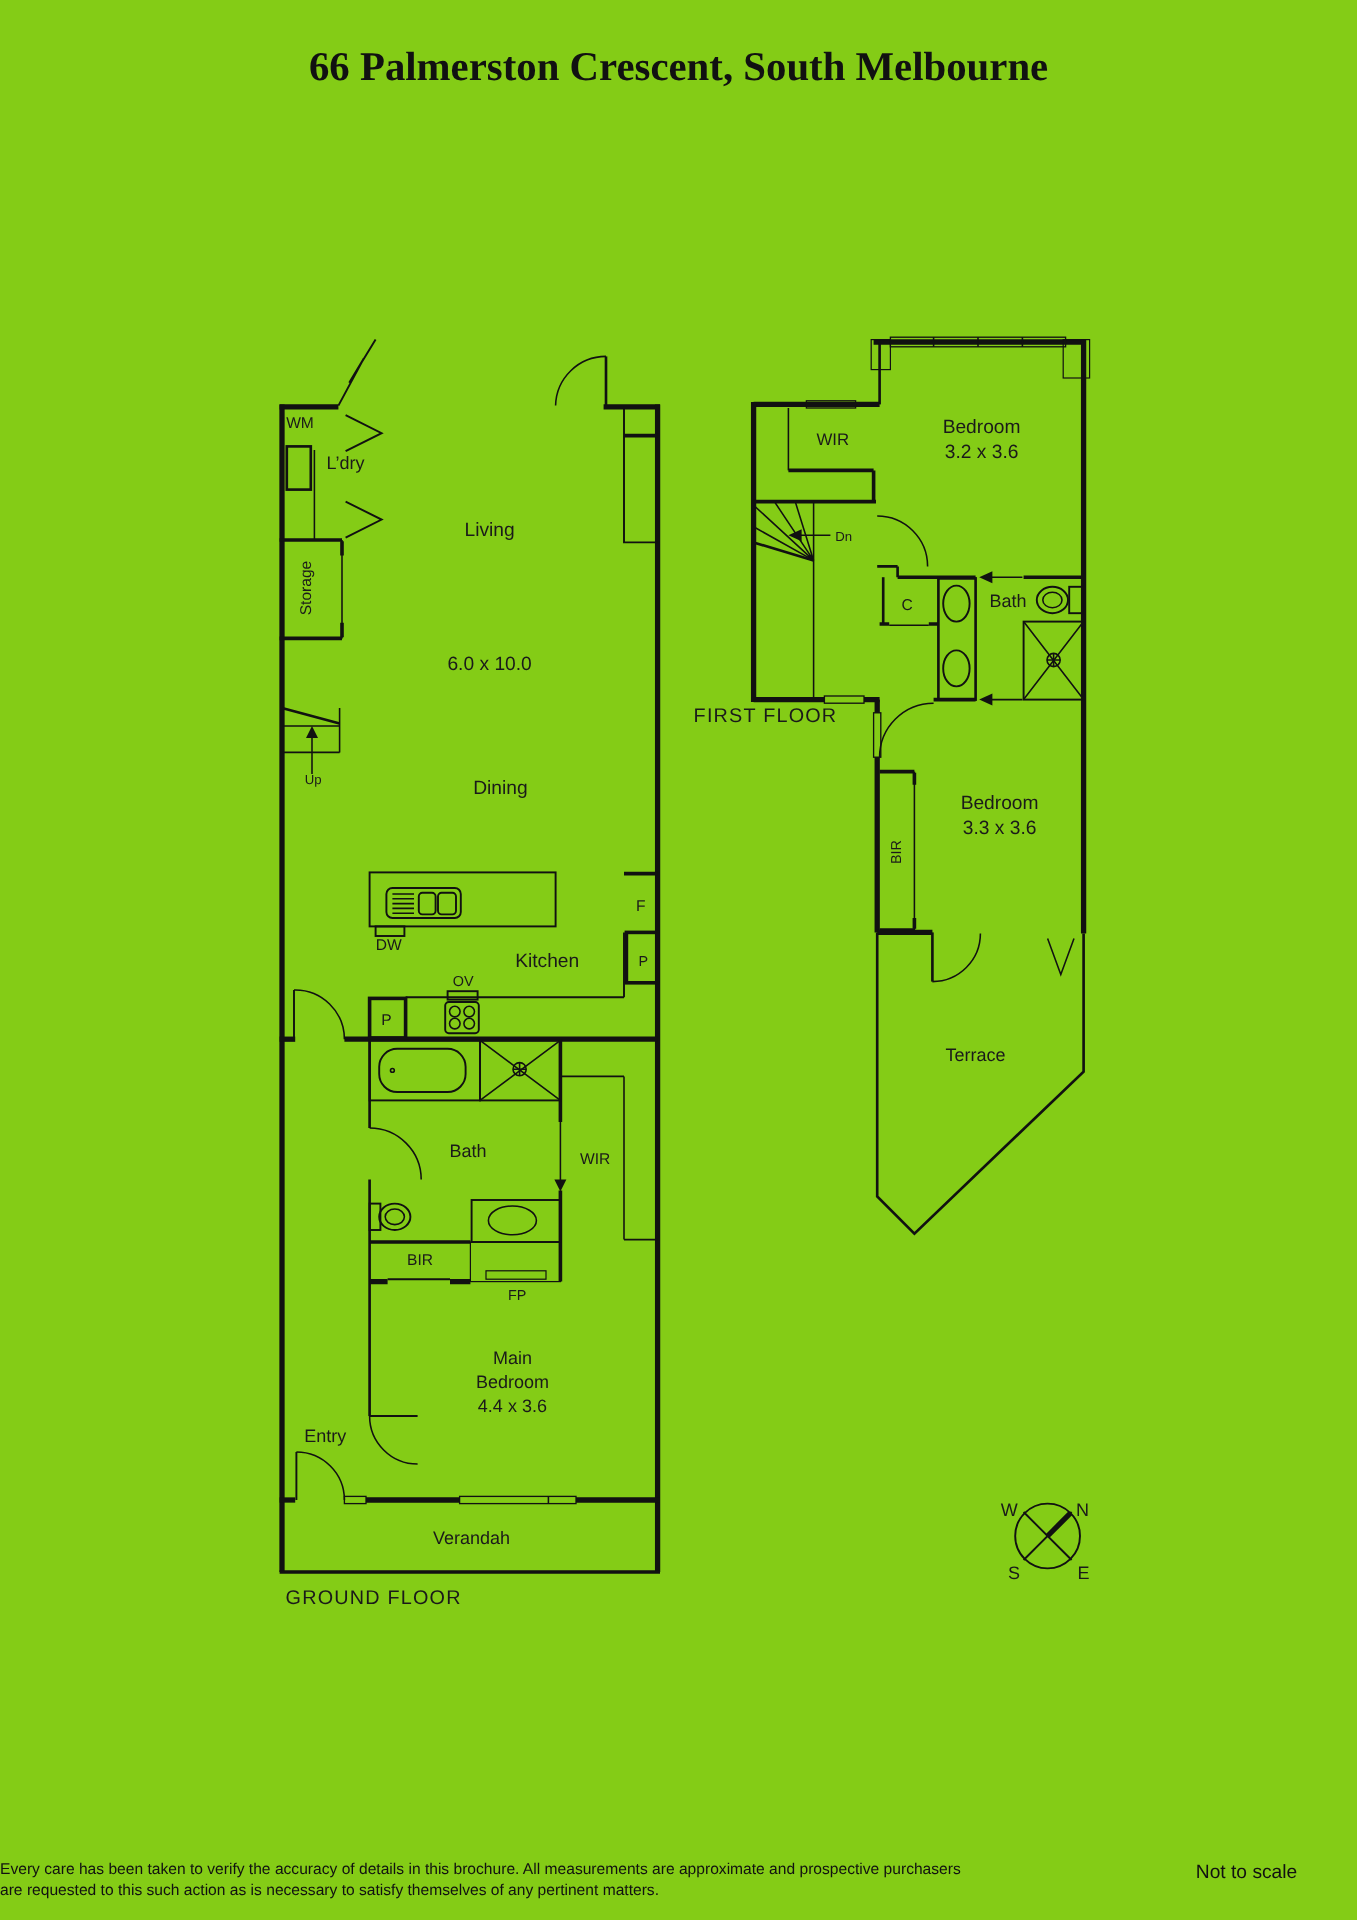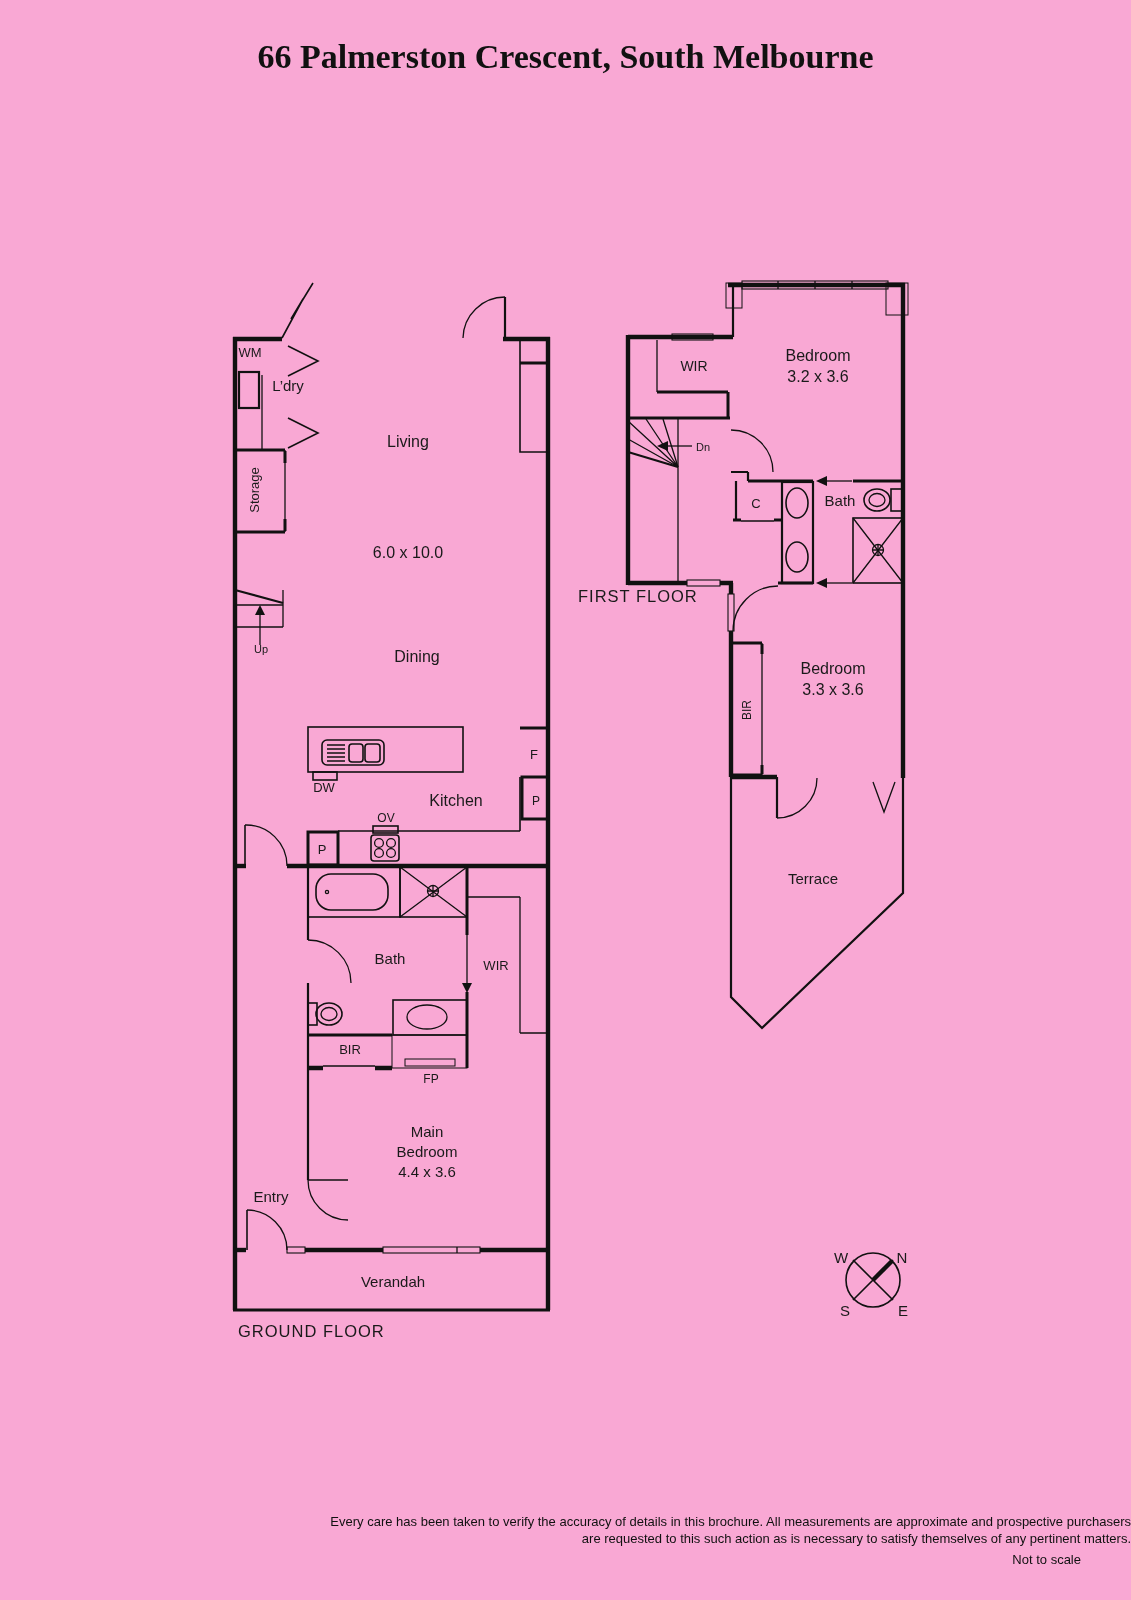--- a/index.html
+++ b/index.html
@@ -1,39 +1,39 @@
 <!DOCTYPE html>
 <html><head>
 <meta charset="utf-8">
 <style>
   html,body{margin:0;padding:0;background:#fff;}
-  #page{position:relative;width:1131px;height:1600px;background:#f9a8d4;overflow:hidden;
+  #page{position:relative;width:1131px;height:1600px;background:#84cc16;overflow:hidden;
         font-family:"Liberation Sans",sans-serif;color:#1a1a1a;}
   #title{position:absolute;top:38px;left:0;width:100%;text-align:center;margin:0;
          font-family:"Liberation Serif",serif;font-weight:700;font-size:34px;color:#111;}
   #plan-svg{position:absolute;left:0;top:0;width:1131px;height:1600px;}
   #plan-svg path,#plan-svg line,#plan-svg rect,#plan-svg circle,#plan-svg ellipse,#plan-svg polyline{
       fill:none;stroke:#111;}
   .w1{stroke-width:1.3}
   .w15{stroke-width:1.6}
   .w2{stroke-width:2.2}
   .w3{stroke-width:3}
   .w4{stroke-width:4.4}
   .blk{fill:#111;stroke:none}
   .wht{fill:#fff;stroke:none}
   .win{fill:#c9c9c9;stroke:#111;stroke-width:1.1}
   .ah{fill:#111;stroke:none}
   #plan-svg text{fill:#1a1a1a;stroke:none;font-family:"Liberation Sans",sans-serif;}
   .t16{font-size:16px}.t15{font-size:15px}.t14{font-size:14px}.t13{font-size:13px}
   .t12{font-size:12px}.t11{font-size:11px}
   .floorlbl{font-size:16.5px;letter-spacing:1px}
-  .footer{position:absolute;left:0;width:100%;text-align:right;font-size:13px;color:#111;}
+  .footer{position:absolute;left:0;width:100%;text-align:left;font-size:13px;color:#111;margin-top:36px;}
   #footer-line1{top:1514px;}
   #footer-line2{top:1531px;}
-  #not-to-scale{position:absolute;top:1552px;right:50px;font-size:13px;color:#111;}
+  #not-to-scale{position:absolute;top:1552px;right:50px;font-size:16px;color:#111;}
 </style>
 </head>
 <body>
 
 <div id="page">
 
   <h1 id="title">66 Palmerston Crescent, South Melbourne</h1>
 
   <svg id="plan-svg" viewBox="0 0 1131 1600">
 

